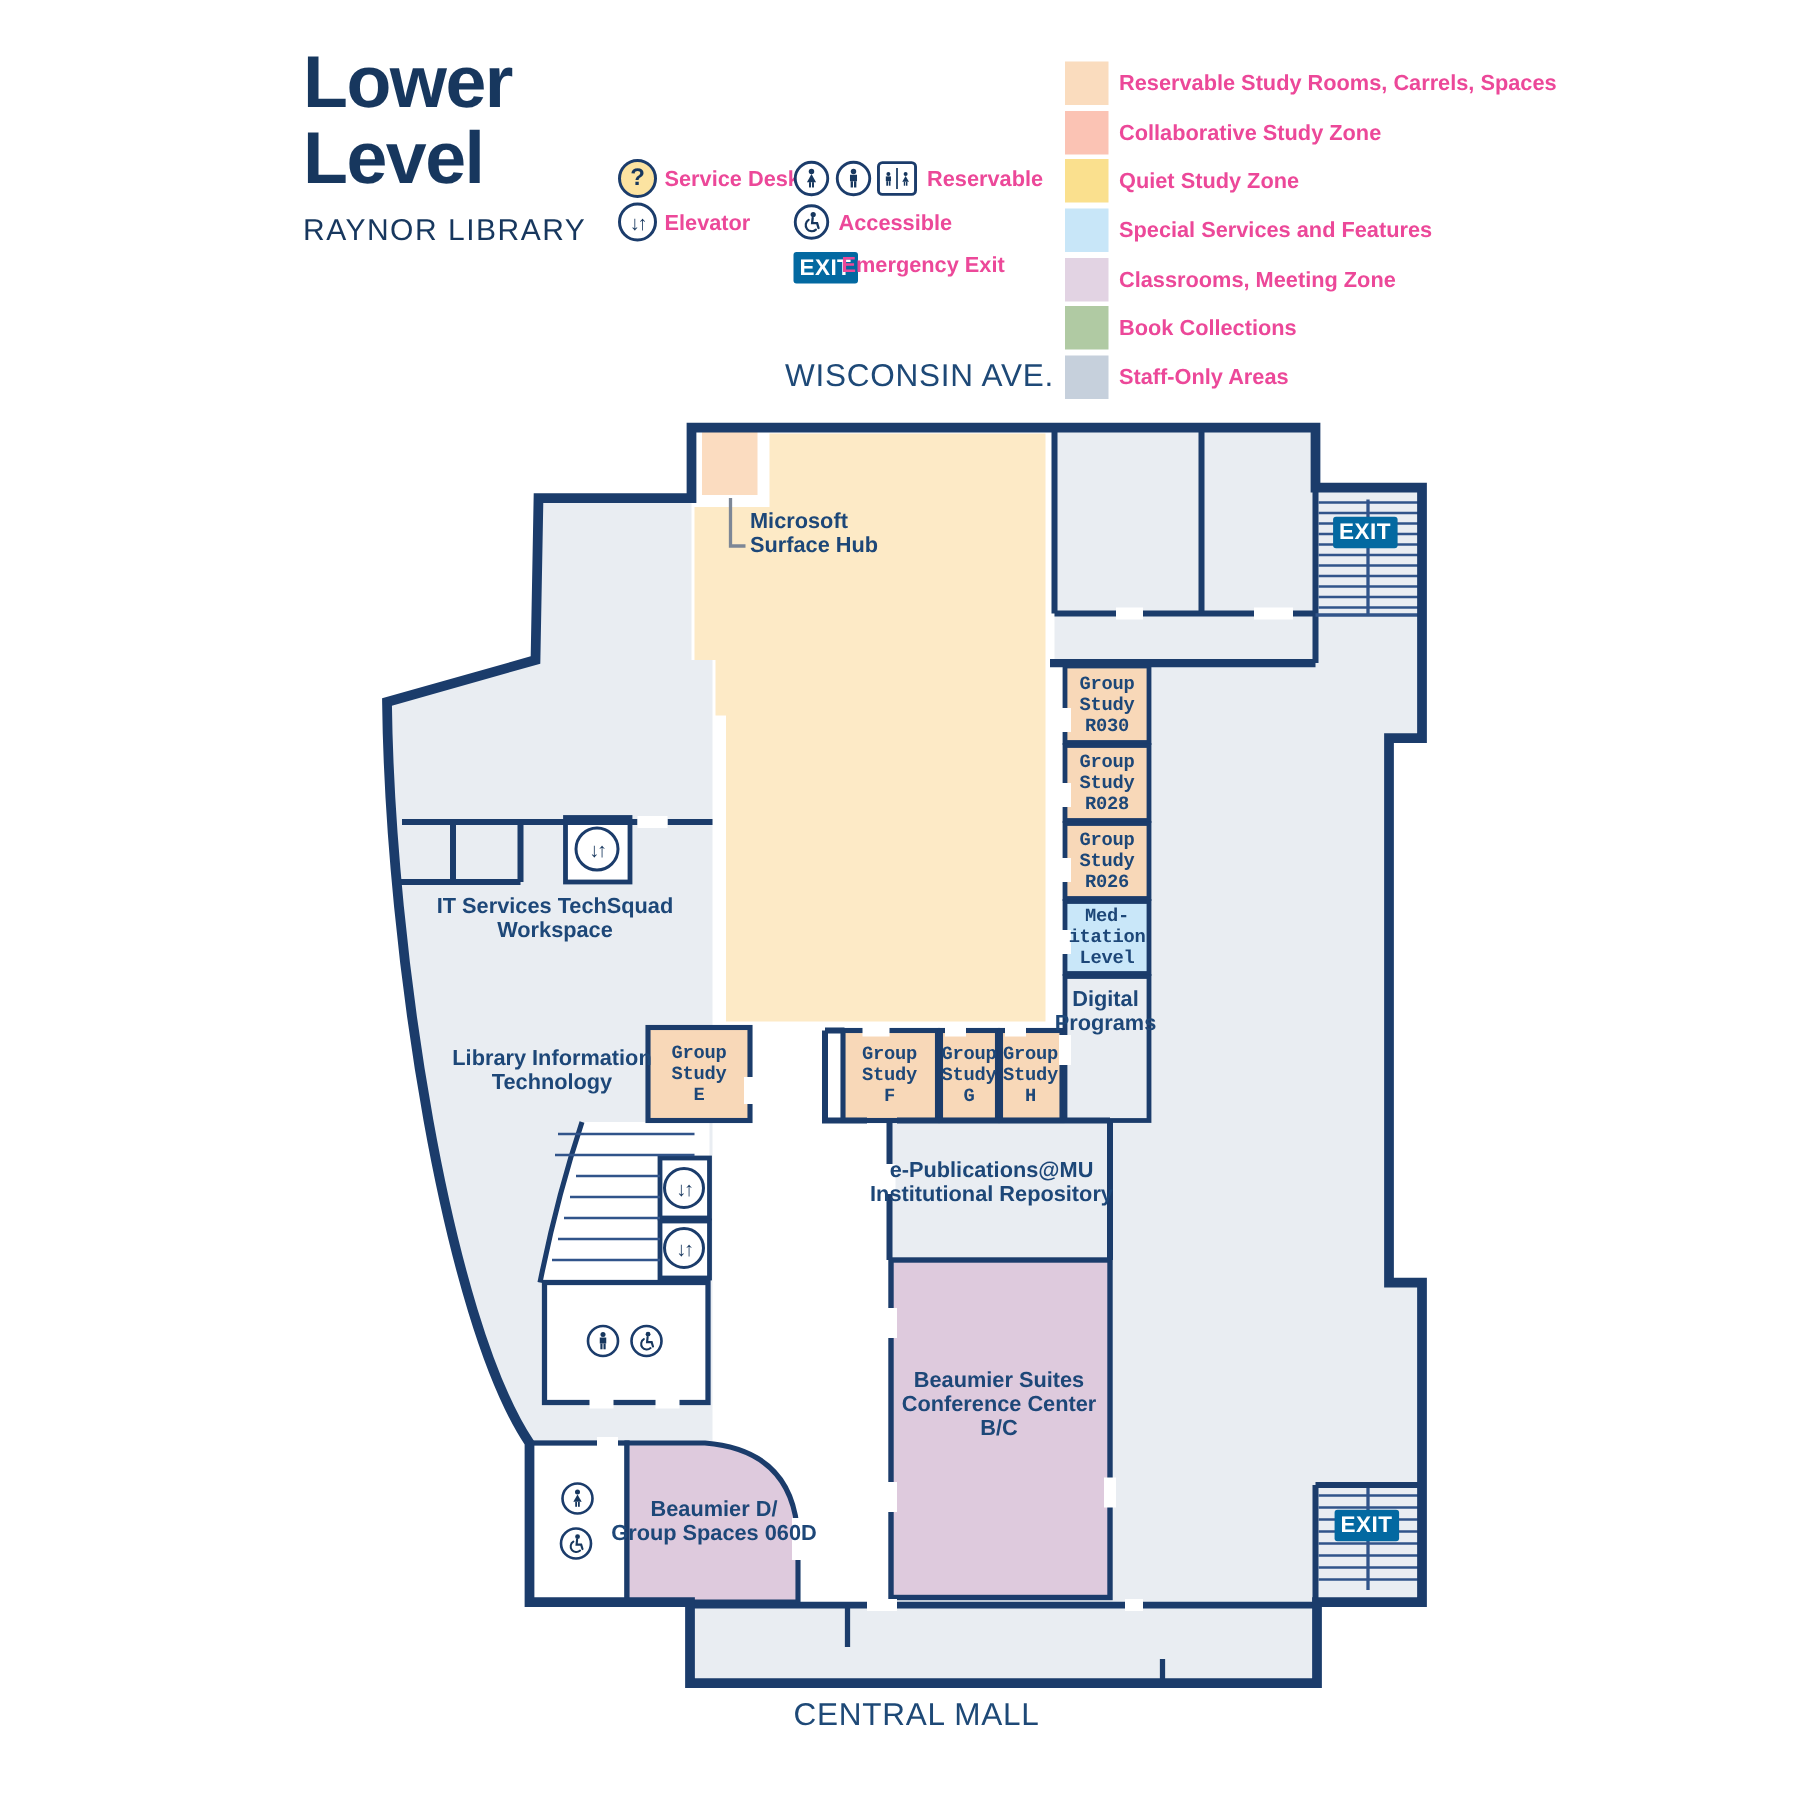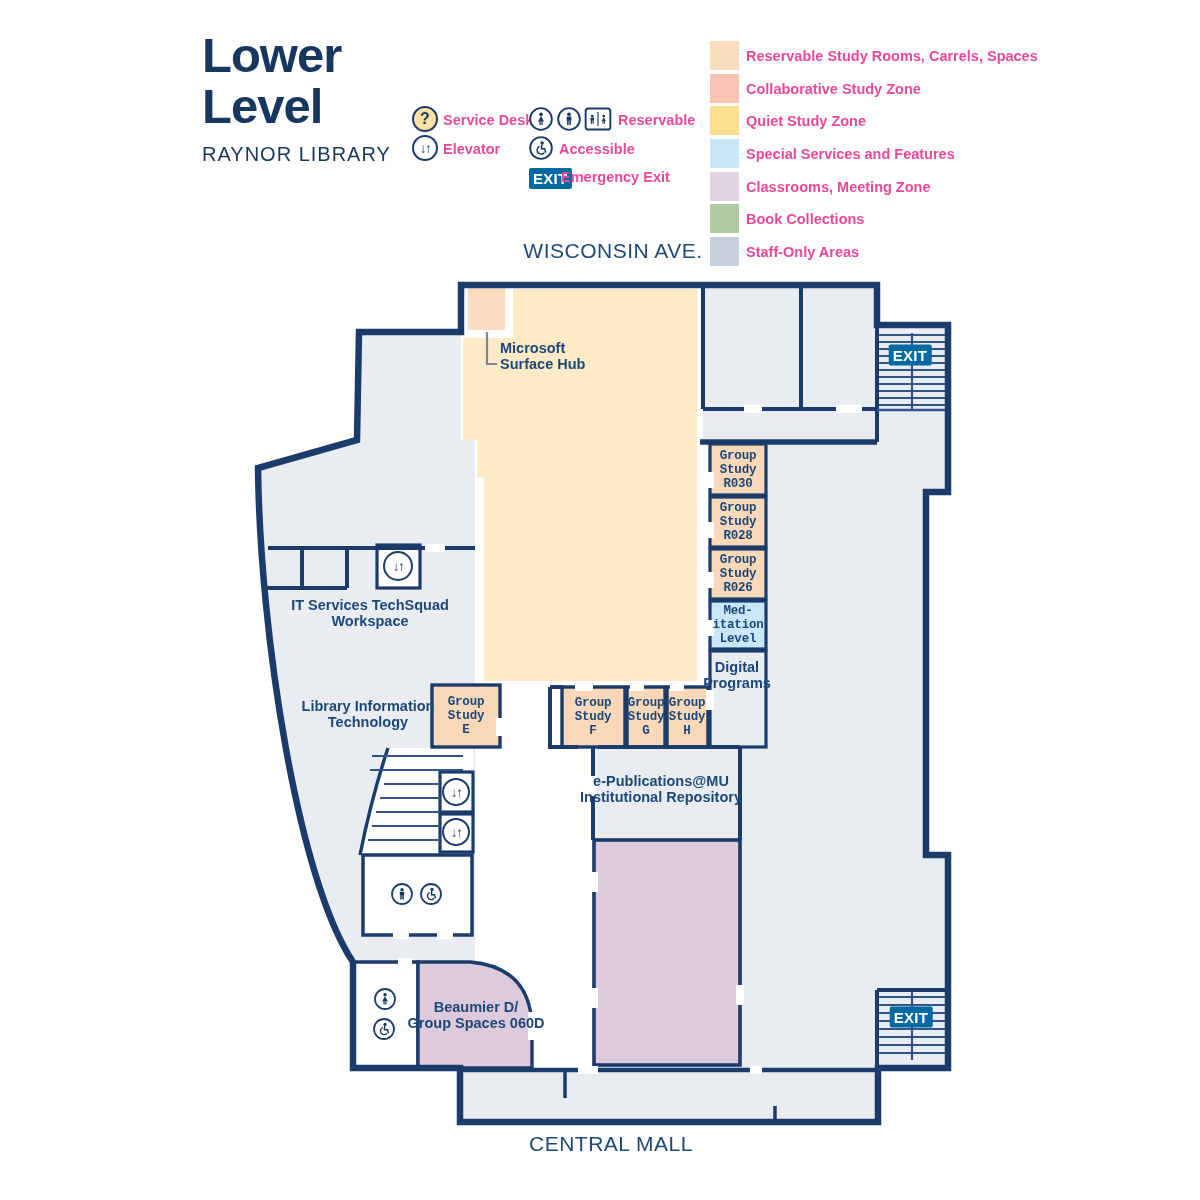--- a/index.html
+++ b/index.html
@@ -269,16 +269,19 @@
   <div class="abs ctr maplabel fs13" style="left:738px;top:574px;">Group
 Study
 R026</div>
   <div class="abs ctr maplabel fs13" style="left:738px;top:625px;">Med-
 itation
 Level</div>
   <div class="abs ctr maplabel fs15" style="left:737px;top:675px;">Digital
 Programs</div>
   <div class="abs ctr maplabel fs15" style="left:661px;top:789px;">e-Publications@MU
 Institutional Repository</div>
+  <div class="abs ctr maplabel fs15" style="left:666px;top:937px;">Beaumier Suites
+Conference Center
+B/C</div>
   <div class="abs ctr maplabel fs15" style="left:476px;top:1015px;">Beaumier D/
 Group Spaces 060D</div>
 
 </div>
 
 </body></html>

